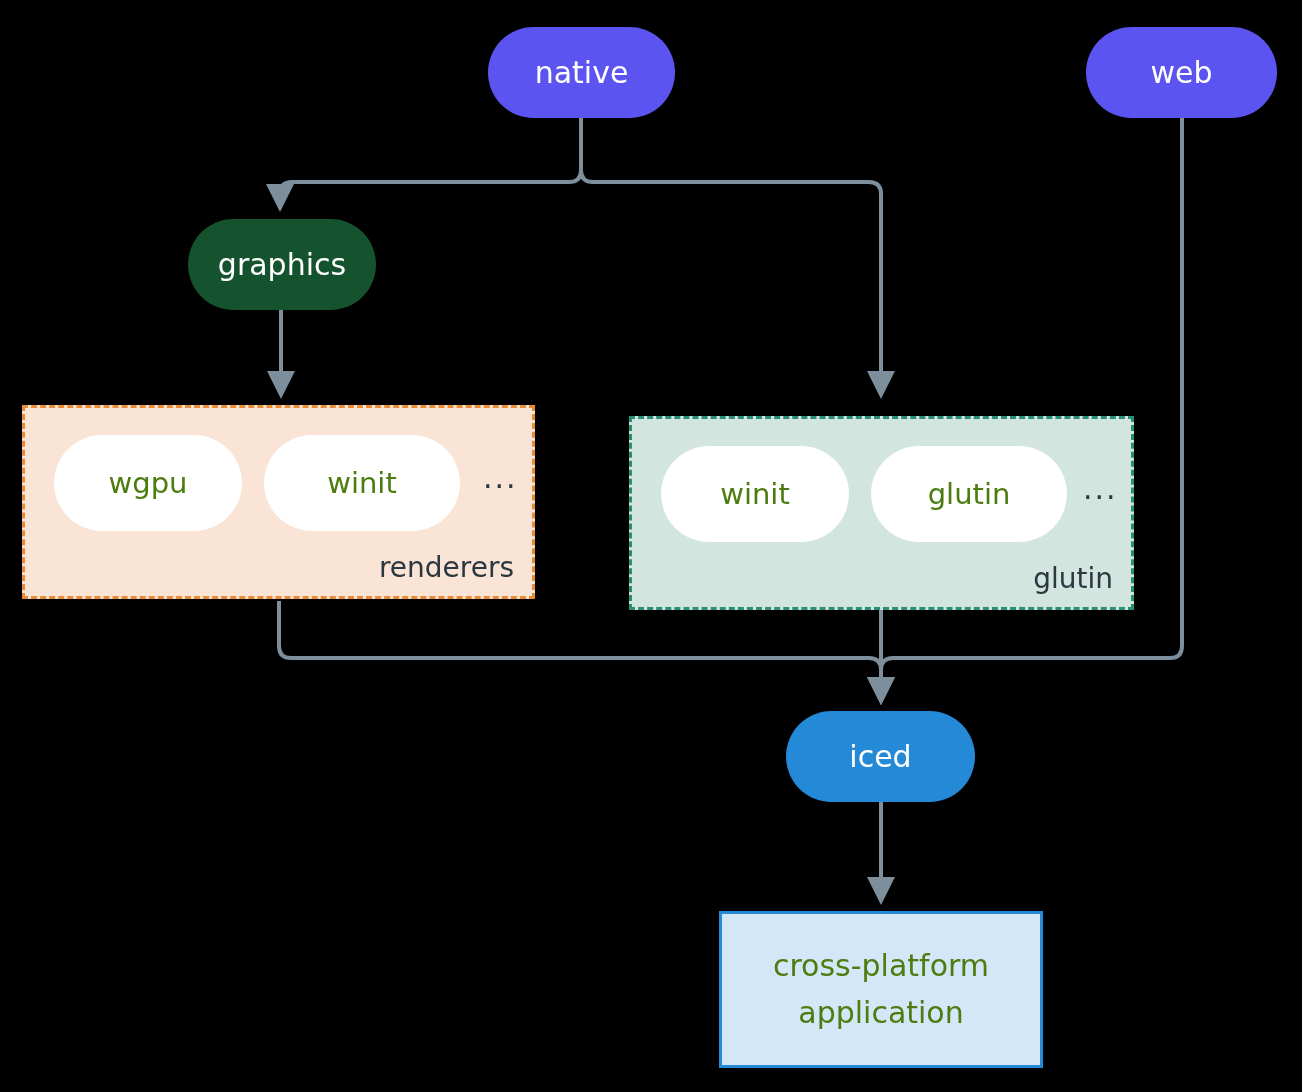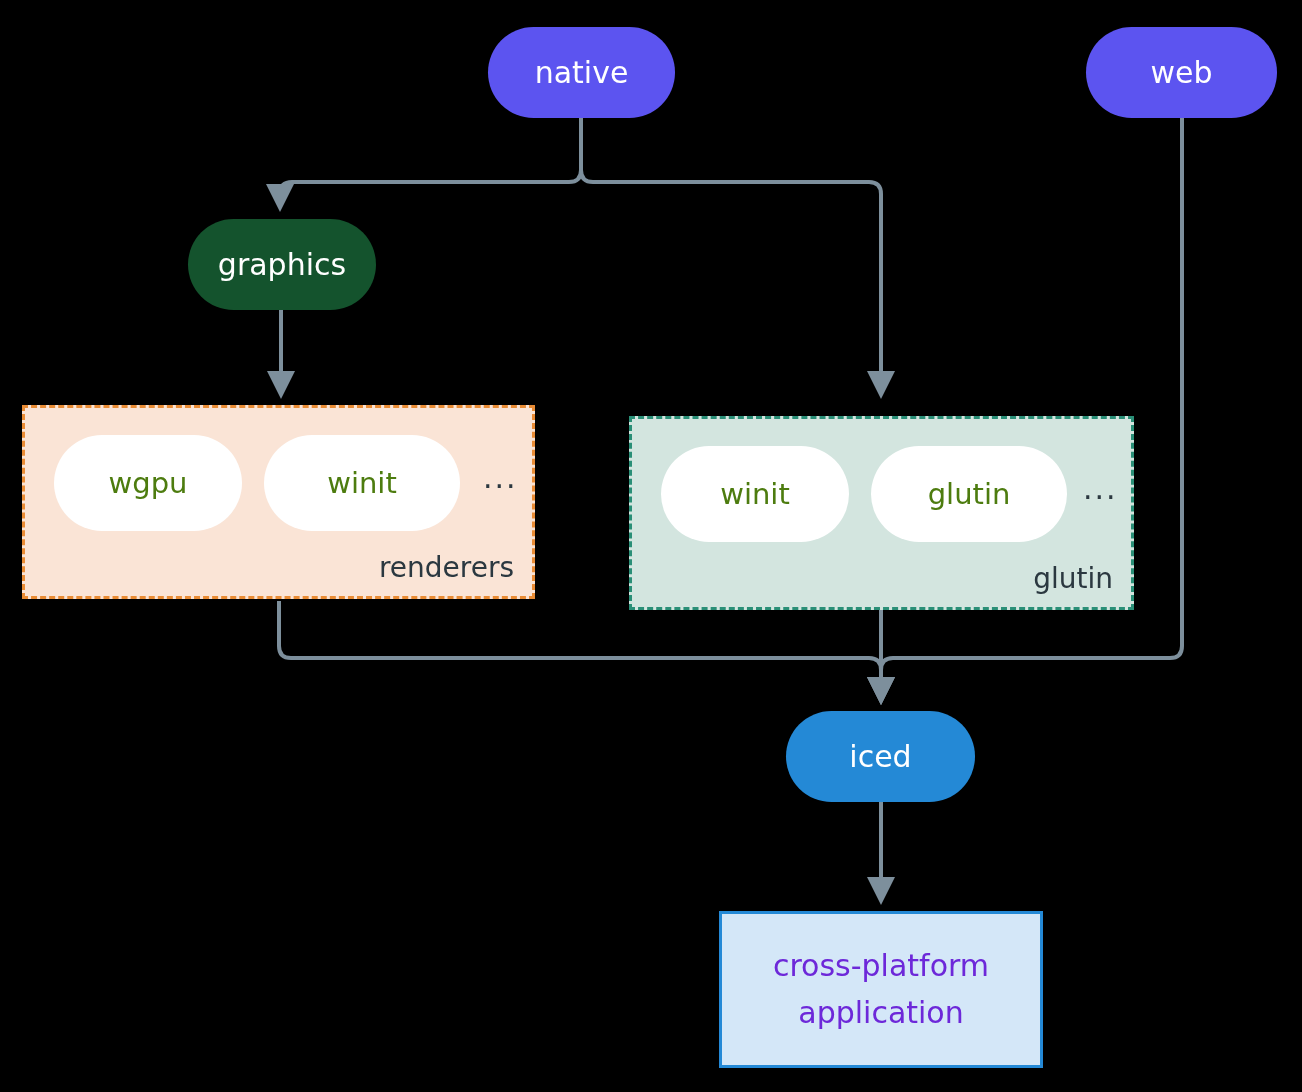--- a/index.html
+++ b/index.html
@@ -125,21 +125,21 @@
     left: 719px;
     top: 911px;
     width: 324px;
     height: 157px;
     background: #d4e7f8;
     border: 3px solid #2489d6;
     display: flex;
     align-items: center;
     justify-content: center;
     flex-direction: column;
-    color: #6d28d9;
+    color: #4d7c0f;
     font-size: 30px;
     line-height: 1.55;
     text-align: center;
   }
 </style>
 </head>
 <body>
 
 <div id="diagram-root">
 

